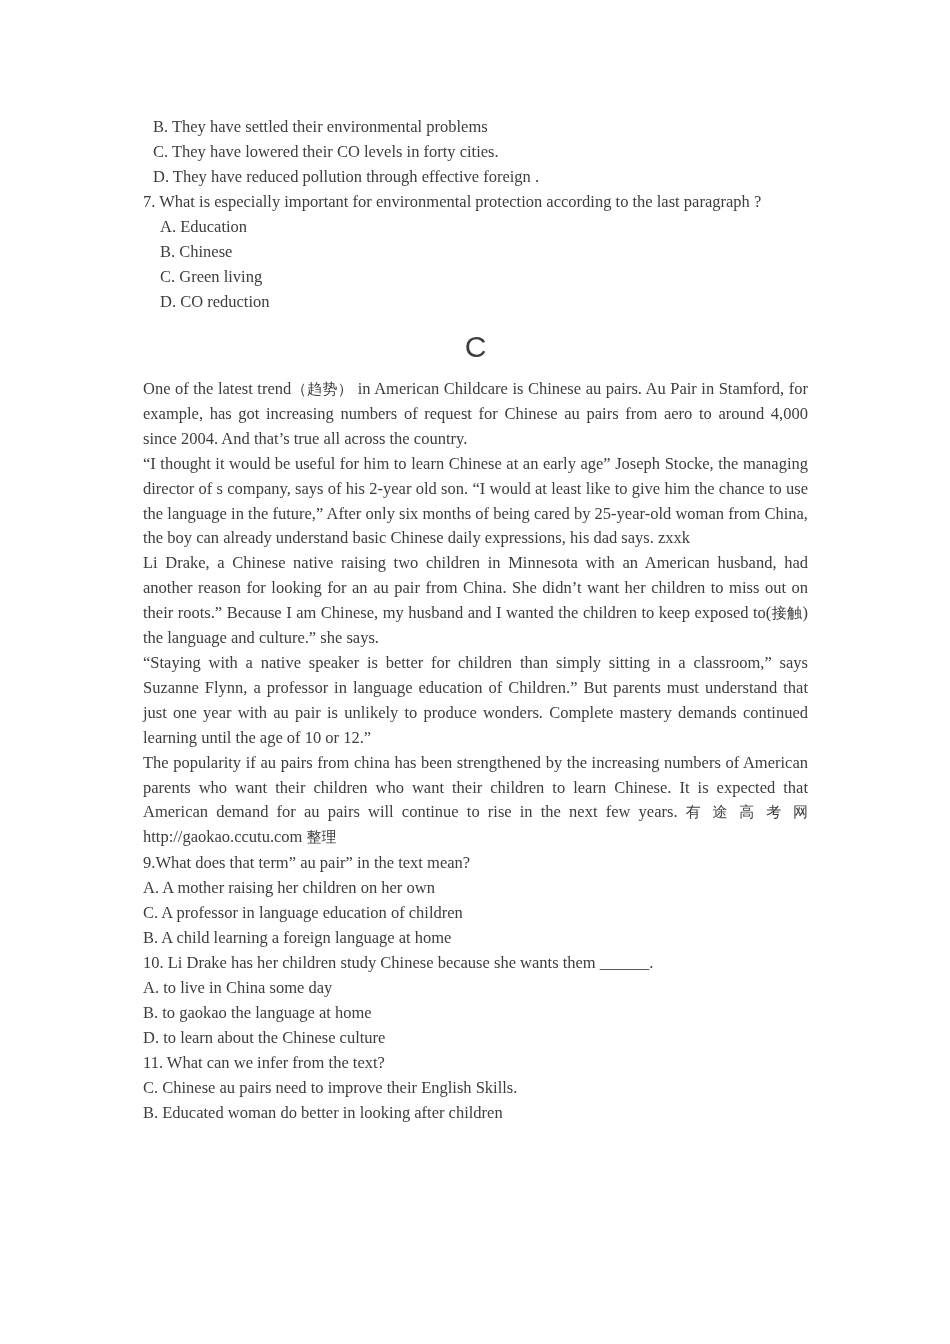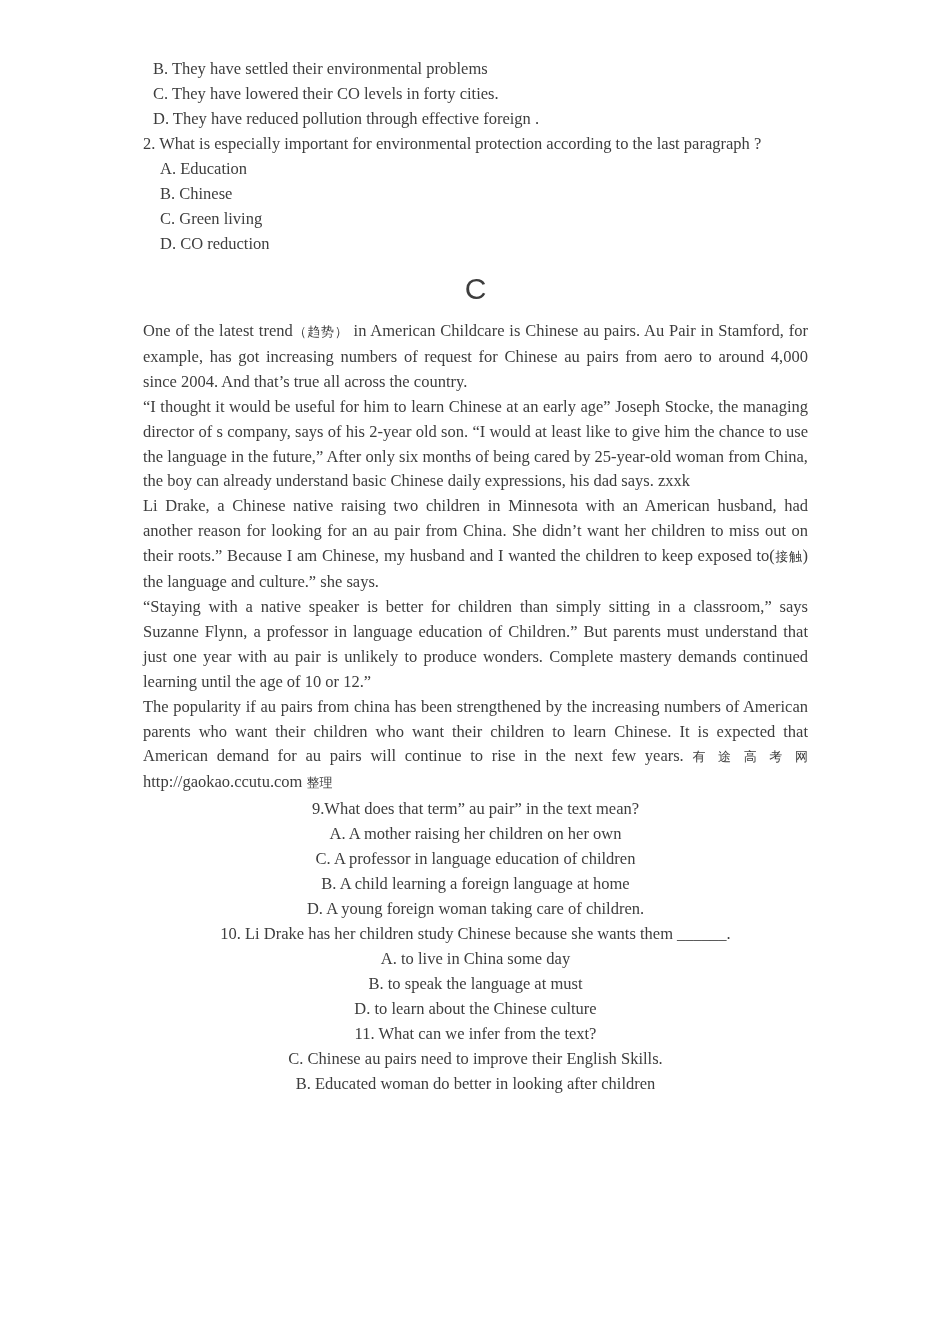--- a/index.html
+++ b/index.html
@@ -13,21 +13,21 @@
     font-family: "Liberation Serif", "DejaVu Serif", serif;
     color: #3d3d3d;
     overflow: hidden;
   }
 
   .page {
     position: relative;
     width: 950px;
     height: 1344px;
     box-sizing: border-box;
-    padding-top: 56px;
+    padding-top: 114px;
   }
 
   .col {
     width: 665px;
     margin-left: 143px;
   }
 
   
   .line {
     font-size: 16.5px;
@@ -53,40 +53,40 @@
   .para {
     font-size: 16.5px;
     line-height: 24.9px;
     text-align: justify;
     text-justify: inter-word;
     margin: 0;
     hyphens: none;
   }
 
   .cjk {
-    font-family: Liberation Sans, sans-serif;
-    font-size: 13px;
+    font-family: Liberation Serif, serif;
+    font-size: 15px;
   }
 
-  .qblock .line { padding-left: 0; text-align: center; }
+  .qblock .line { padding-left: 0; }
 </style>
 </head>
 <body>
 
 <div class="page">
   <div class="col">
 
     <div>
       <div class="line indent-1">B. They have settled their environmental problems</div>
       <div class="line indent-1">C. They have lowered their CO levels in forty cities.</div>
       <div class="line indent-1">D. They have reduced pollution through effective foreign .</div>
     </div>
 
     <div>
-      <div class="line">2. What is especially important for environmental protection according to the last paragraph ?</div>
+      <div class="line">7. What is especially important for environmental protection according to the last paragraph ?</div>
       <div class="line indent-2">A. Education</div>
       <div class="line indent-2">B. Chinese</div>
       <div class="line indent-2">C. Green living</div>
       <div class="line indent-2">D. CO reduction</div>
     </div>
 
     <div class="section-letter">C</div>
 
     <div>
       <p class="para">One of the latest trend<span class="cjk">（趋势）</span>  in American Childcare is Chinese au pairs. Au Pair in Stamford, for example, has got increasing numbers of request for Chinese au pairs from aero to around 4,000 since 2004. And that’s true all across the country.</p>
@@ -94,25 +94,24 @@
       <p class="para">Li Drake, a Chinese native raising two children in Minnesota with an American husband, had another reason for looking for an au pair from China. She didn’t want her children to miss out on their roots.” Because I am Chinese, my husband and I wanted the children to keep exposed to(<span class="cjk">接触</span>) the language and culture.” she says.</p>
       <p class="para">“Staying with a native speaker is better for children than simply sitting in a classroom,” says Suzanne Flynn, a professor in language education of Children.” But parents must understand that just one year with au pair is unlikely to produce wonders. Complete mastery demands continued learning until the age of 10 or 12.”</p>
       <p class="para">The popularity if au pairs from china has been strengthened by the increasing numbers of American parents who want their children who want their children to learn Chinese. It is expected that American demand for au pairs will continue to rise in the next few years. <span class="cjk">有 途 高 考 网</span> http://gaokao.ccutu.com <span class="cjk">整理</span></p>
     </div>
 
     <div class="qblock">
       <div class="line">9.What does that term” au pair” in the text mean?</div>
       <div class="line">A. A mother raising her children on her own</div>
       <div class="line">C. A professor in language education of children</div>
       <div class="line">B. A child learning a foreign language at home</div>
-      <div class="line">D. A young foreign woman taking care of children.</div>
 
       <div class="line">10. Li Drake has her children study Chinese because she wants them ______.</div>
       <div class="line">A. to live in China some day</div>
-      <div class="line">B. to speak the language at must</div>
+      <div class="line">B. to gaokao the language at home</div>
       <div class="line">D. to learn about the Chinese culture</div>
 
       <div class="line">11. What can we infer from the text?</div>
       <div class="line">C. Chinese au pairs need to improve their English Skills.</div>
       <div class="line">B. Educated woman do better in looking after children</div>
     </div>
 
   </div>
 </div>
 

